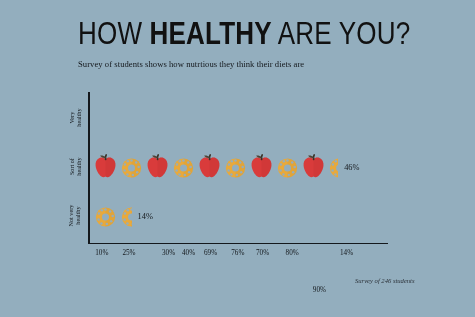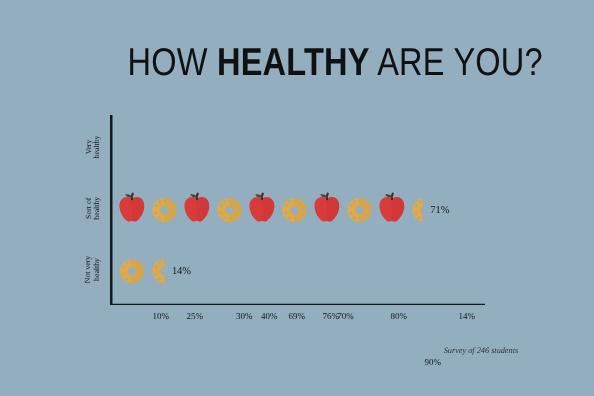--- a/index.html
+++ b/index.html
@@ -17,23 +17,22 @@
     position: relative;
     width: 475px;
     height: 317px;
     background: #93aebe;
   }
 
   
   #title-block {
     position: absolute;
     left: 78px;
-    top: 34px;
+    top: 18px;
     width: 340px;
-    margin-left: 24px;
   }
   #headline {
     margin: 0;
     font-family: "Liberation Sans Narrow", "Liberation Sans", sans-serif;
     font-size: 31px;
     line-height: 32px;
     letter-spacing: 0.2px;
     color: #111111;
     white-space: nowrap;
     transform: scaleX(0.84);
@@ -151,21 +150,21 @@
     left: 32px;
     top: 157px;
     width: 306px;
     height: 14px;
   }
   .xtick {
     position: absolute;
     top: 0;
     width: 40px;
     margin-left: -20px;
-    text-align: right;
+    text-align: left;
     font-family: "Liberation Serif", serif;
     font-size: 7.2px;
     color: #14181c;
   }
 
   
   #footer-credit {
     position: absolute;
     left: 355px;
     top: 277px;
@@ -176,20 +175,21 @@
     white-space: nowrap;
   }
 </style>
 </head>
 <body>
 
 <div id="infographic">
 
   <div id="title-block">
     <h1 id="headline"><span class="hl-light">HOW </span><span class="hl-bold">HEALTHY</span><span class="hl-light"> ARE YOU?</span></h1>
+    <p id="subtitle">Survey of students shows how nutrtious they think their diets are</p>
   </div>
 
   <div id="chart">
     <div id="axis-y"></div>
     <div id="axis-x"></div>
 
     <div class="ycat" id="ycat-0">
       <div class="ycat-inner">
         <span class="ycat-l1">Very</span>
         <span class="ycat-l2">healthy</span>
@@ -345,21 +345,21 @@
                 <circle cx="19.2" cy="20.2" r="1.25" fill="#93aebe" opacity="0.95"></circle>
                 <circle cx="14.8" cy="23" r="1.25" fill="#93aebe" opacity="0.95"></circle>
                 <circle cx="9.4" cy="22.4" r="1.25" fill="#93aebe" opacity="0.95"></circle>
                 <circle cx="6.6" cy="18.4" r="1.25" fill="#93aebe" opacity="0.95"></circle>
                 <circle cx="6.9" cy="12.6" r="1.25" fill="#93aebe" opacity="0.95"></circle>
                 <circle cx="9.8" cy="9.2" r="1.25" fill="#93aebe" opacity="0.95"></circle>
               </svg>
             </div>
           </div>
         </div>
-      <span class="row-value">71%</span>
+      <span class="row-value">46%</span>
     </div>
 
     <div class="prow" id="prow-2">
       <div class="icons" style="display:flex;align-items:center;">
           <div class="icon-slot">
             <div class="icon-clip" style="width: 27px;">
               <svg class="icon-svg" viewBox="0 0 27 30" xmlns="http://www.w3.org/2000/svg">
                 <circle cx="13.5" cy="16.0" r="9.6" fill="#e8a93c"></circle>
                 <path d="M13.5 6.4 A9.6 9.6 0 0 1 13.5 25.6 Z" fill="#cf9224" opacity="0.20"></path>
                 <circle cx="13.5" cy="16.0" r="3.5" fill="#93aebe"></circle>
@@ -397,21 +397,21 @@
       <span class="row-value">14%</span>
     </div>
 
     <div id="xticks">
         <div class="xtick" style="left: 27.2px;">10%</div>
         <div class="xtick" style="left: 54.4px;">25%</div>
         <div class="xtick" style="left: 94px;">30%</div>
         <div class="xtick" style="left: 114px;">40%</div>
         <div class="xtick" style="left: 136px;">69%</div>
         <div class="xtick" style="left: 163.2px;">76%</div>
-        <div class="xtick" style="left: 175px;">70%</div>
+        <div class="xtick" style="left: 188px;">70%</div>
         <div class="xtick" style="left: 217.6px;">80%</div>
         <div class="xtick" style="left: 244.8px; margin-top: 37px;">90%</div>
         <div class="xtick" style="left: 272px;">14%</div>
       </div>
   </div>
 
   <div id="footer-credit">Survey of 246 students</div>
 
 </div>
 

